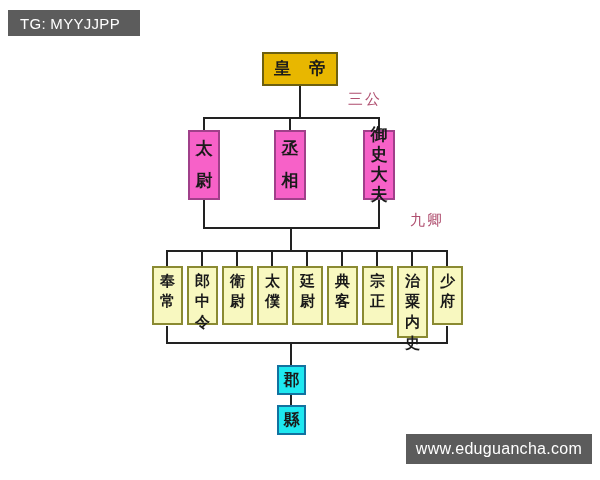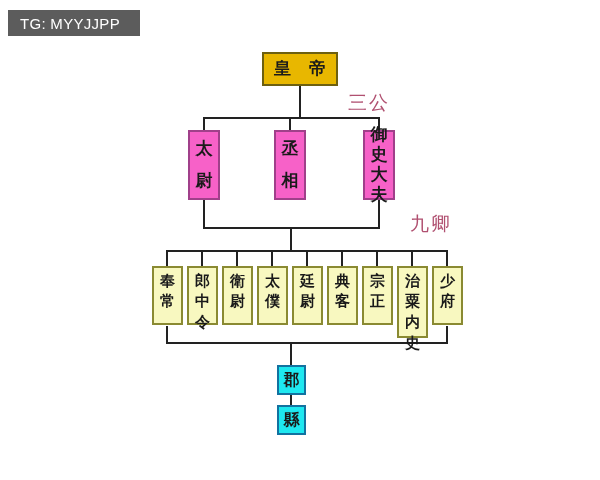--- a/index.html
+++ b/index.html
@@ -125,21 +125,21 @@
     font-weight: 700;
   }
   #node-jun  { left: 277px; top: 365px; }
   #node-xian { left: 277px; top: 405px; }
 
   
   .glabel {
     position: absolute;
     color: #b05070;
     font-family: "DejaVu Serif", "Liberation Serif", serif;
-    font-size: 19px;
+    font-size: 15px;
     letter-spacing: 2px;
     z-index: 4;
     white-space: nowrap;
   }
   #label-sangong { left: 348px; top: 90px; }
   #label-jiuqing { left: 410px; top: 211px; text-align: right; }
 </style>
 </head>
 <body>
 
@@ -243,14 +243,15 @@
     <span class="ch">府</span>
   </div>
 
   <div class="node local" id="node-jun">
     <span class="ch">郡</span>
   </div>
   <div class="node local" id="node-xian">
     <span class="ch">縣</span>
   </div>
 
+  <div class="wm-banner" id="site-banner">www.eduguancha.com</div>
 
 </div>
 
 </body></html>

